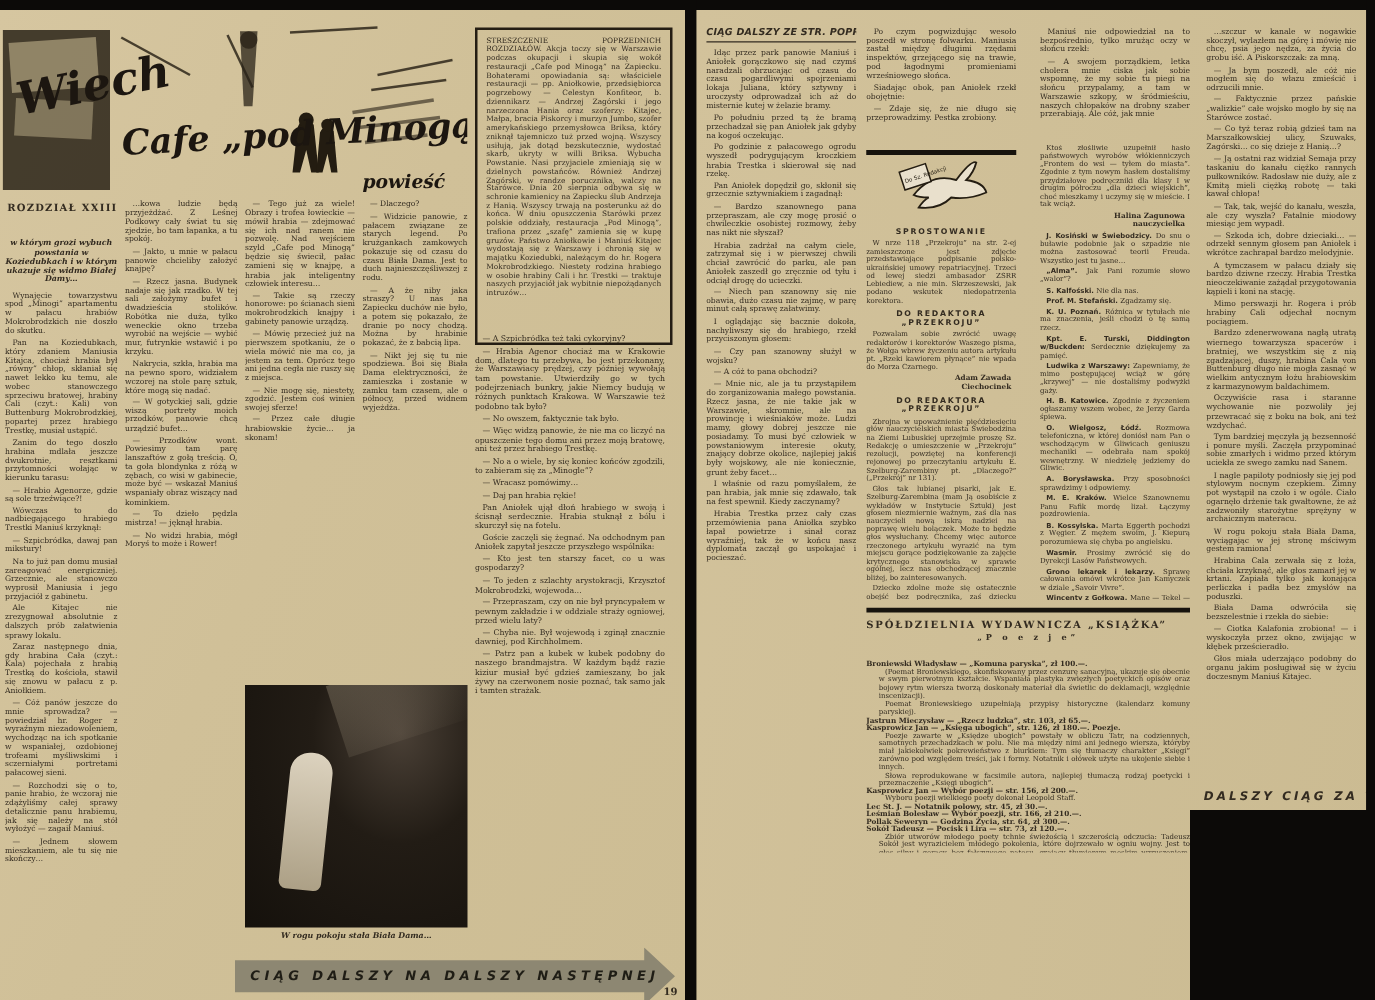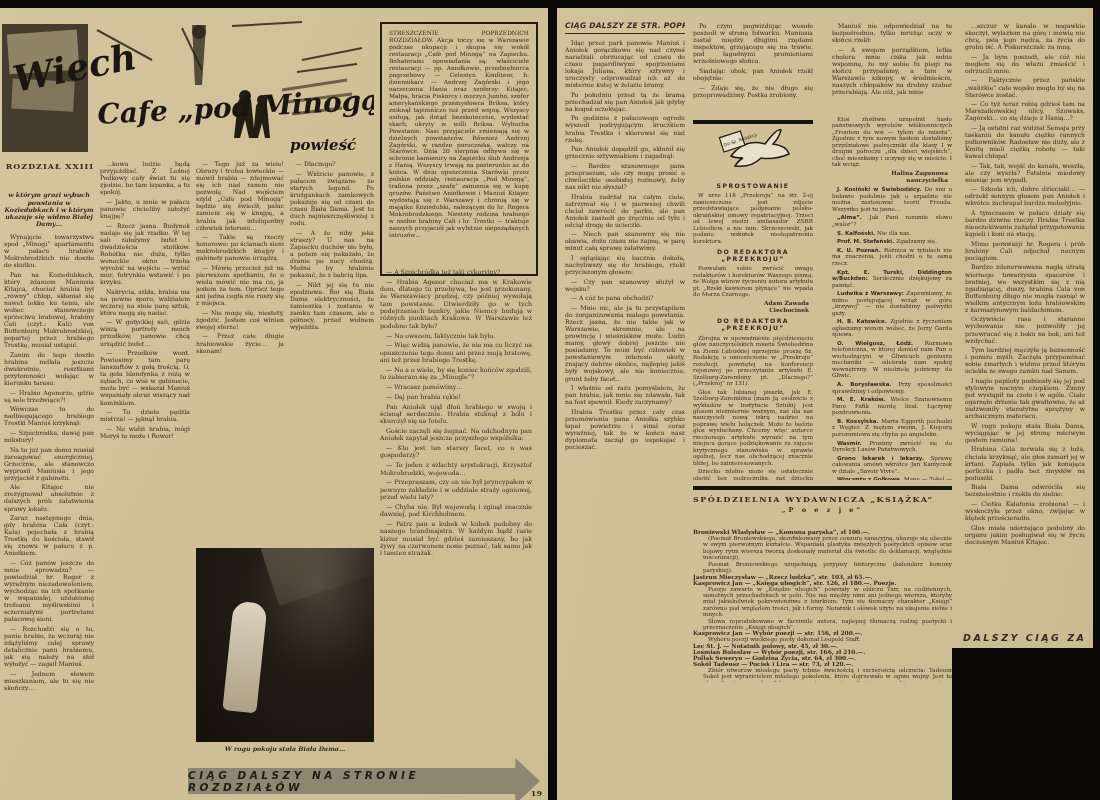--- a/index.html
+++ b/index.html
@@ -160,21 +160,21 @@
         <p>— Patrz pan a kubek w kubek podobny do naszego brandmajstra. W każdym bądź razie kiziur musiał być gdzieś zamieszany, bo jak żywy na czerwonem nosie poznać, tak samo jak i tamten strażak.</p>
       </div>
 
     <div class="dama" style="left:196px;top:540px;width:178px;height:194px;">
       <div class="beam"></div>
       <div class="lady"></div>
     </div>
     <div class="caption" style="left:196px;top:737px;width:178px;">W rogu pokoju stała Biała Dama…</div>
 
     <div class="banner" style="left:188px;top:750px;width:352px;">
-      <span>CIĄG DALSZY NA STRONIE ROZDZIAŁÓW</span>
+      <span>CIĄG DALSZY NA DALSZY NASTĘPNEJ</span>
     </div>
 
     <div class="pagenum" style="right:6px;bottom:2px;">19</div>
   </div>
 
   <div class="page page-right">
 
     <div class="col" style="left:8px;top:14px;width:120px;height:730px;">
       <div class="cont-header">CIĄG DALSZY ZE STR. POPRZEDNIEJ</div>
       <div>

